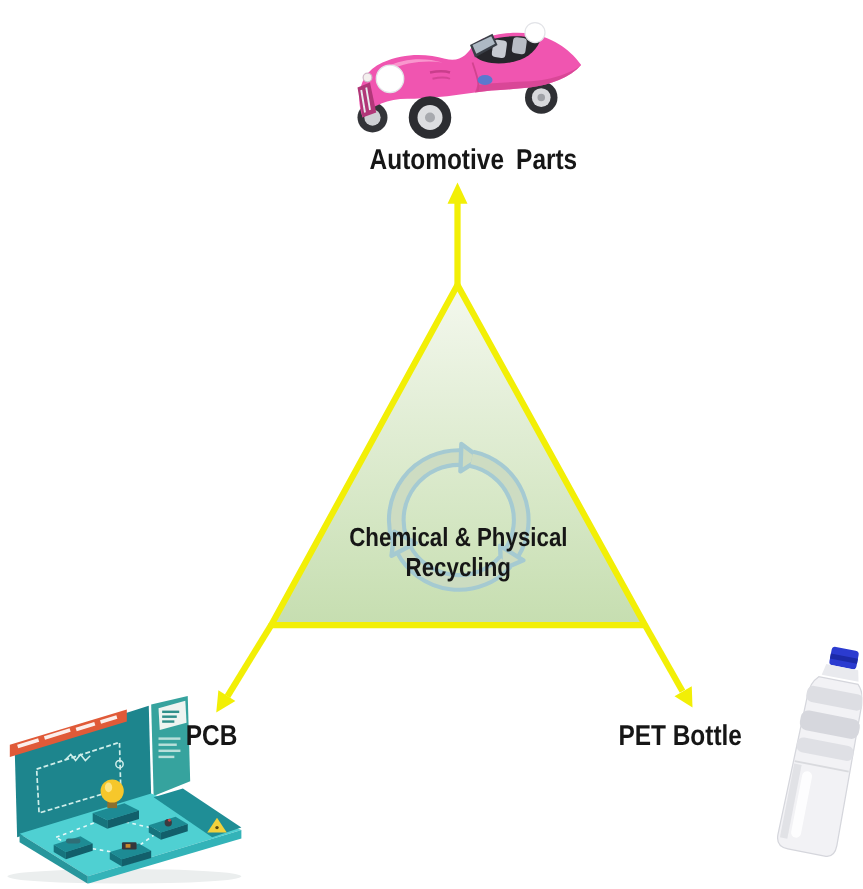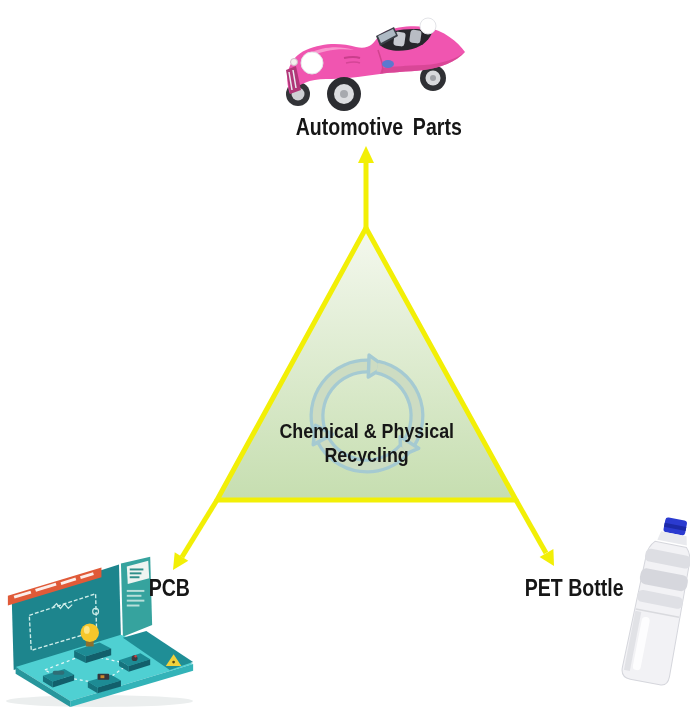--- a/index.html
+++ b/index.html
@@ -11,21 +11,21 @@
   }
   .canvas { position:absolute; left:0; top:0; width:690px; height:711px; }
   .layer { position:absolute; left:0; top:0; }
   .label {
     position:absolute; text-align:center; font-weight:bold;
     color:var(--label_color,#161616); white-space:nowrap;
   }
   .label .inner { display:inline-block; transform:scaleX(0.85); transform-origin:50% 50%; }
   .label-top    { left:279px; top:114px; width:200px; font-size:23px; line-height:26px; word-spacing:5px; }
   .label-pcb    { left:99px;  top:574px; width:140px; font-size:23px; line-height:28px;text-decoration:underline; }
-  .label-pet    { left:494px; top:574px; width:160px; font-size:23px; line-height:28px; }
+  .label-pet    { left:464px; top:574px; width:160px; font-size:23px; line-height:28px; }
   .label-center {
     left:244px; top:399px; width:245px; font-size:21px; line-height:24px;
     font-weight:bold; z-index:5;margin-top:20px;
   }
   svg { display:block; }
 </style>
 </head>
 <body style="--background: #ffffff; --accent_yellow: #f2ef06; --triangle_fill_top: #f4f8ee; --triangle_fill_bottom: #c6deb0; --recycle_outline: #a3c9d3; --recycle_fill: #cddcc2; --label_color: #161616; --car_pink: #f055b0; --car_pink_shadow: #d2438f; --kit_teal_dark: #1d858d; --kit_teal_panel: #36a39e; --kit_teal_base: #4fd0d2; --kit_banner_orange: #e05a38; --bulb_yellow: #f6c72b; --bottle_cap_blue: #2b3bd0; --bottle_body: #f2f2f5;">
 
 <div class="canvas">

